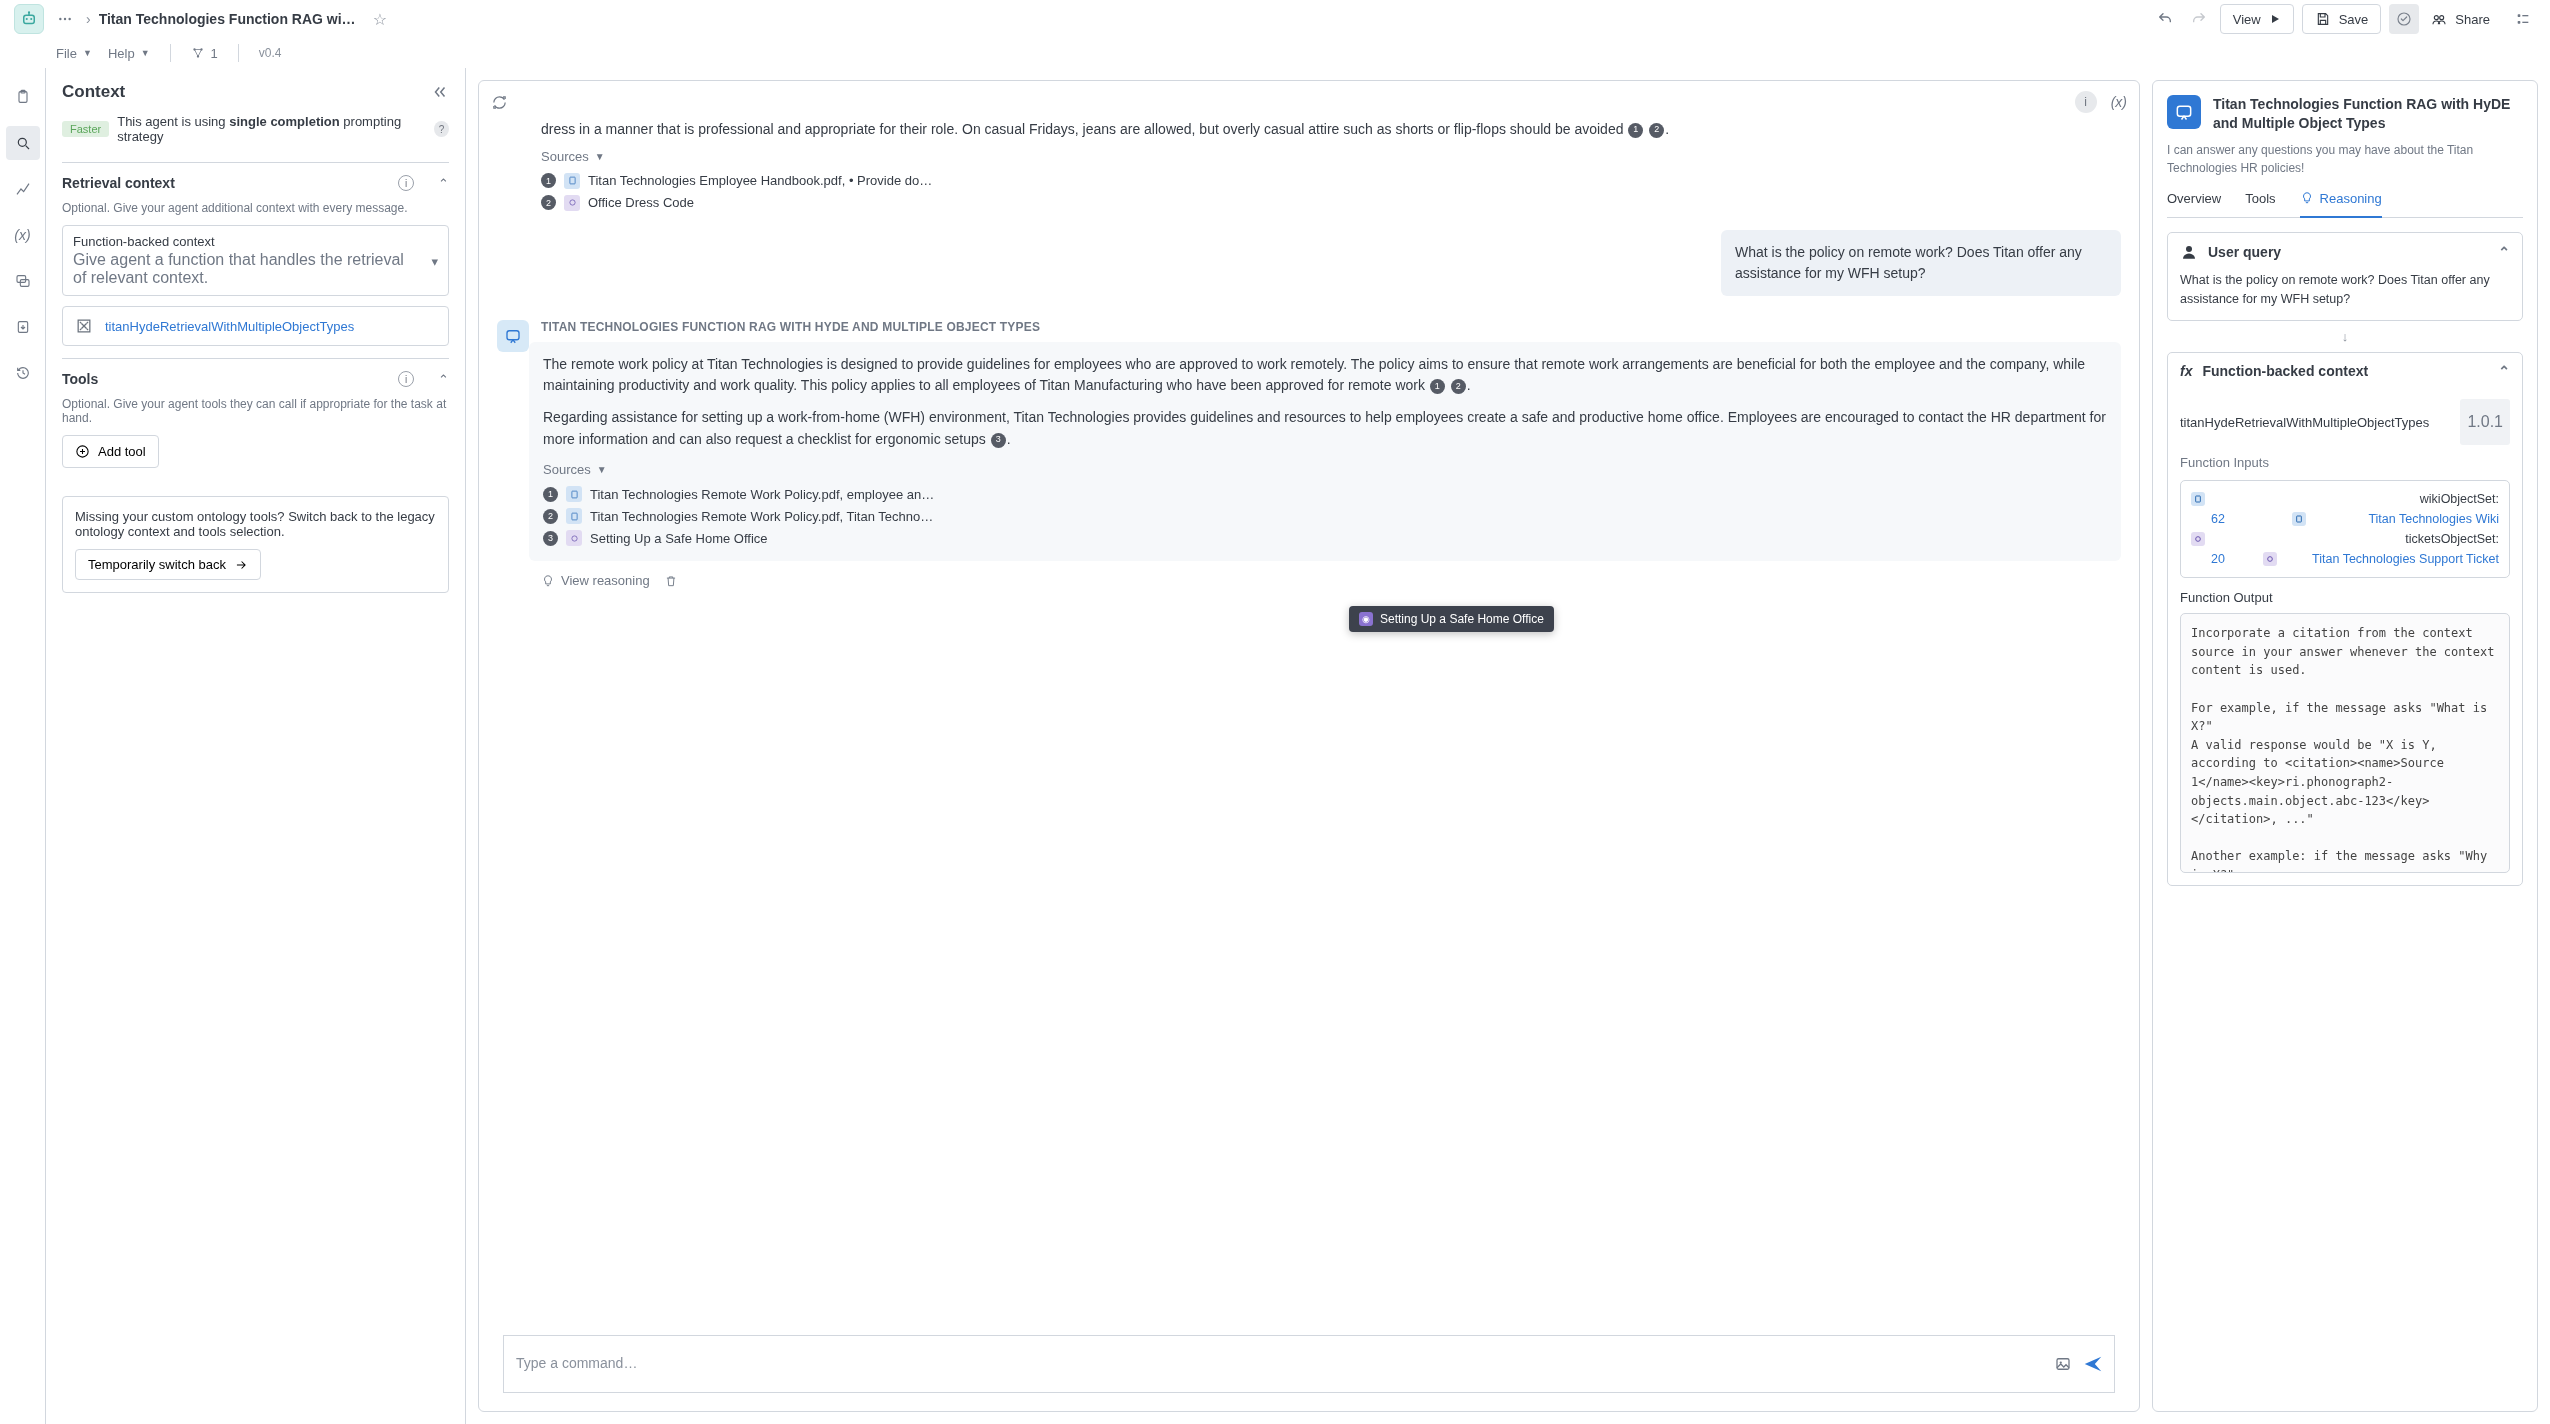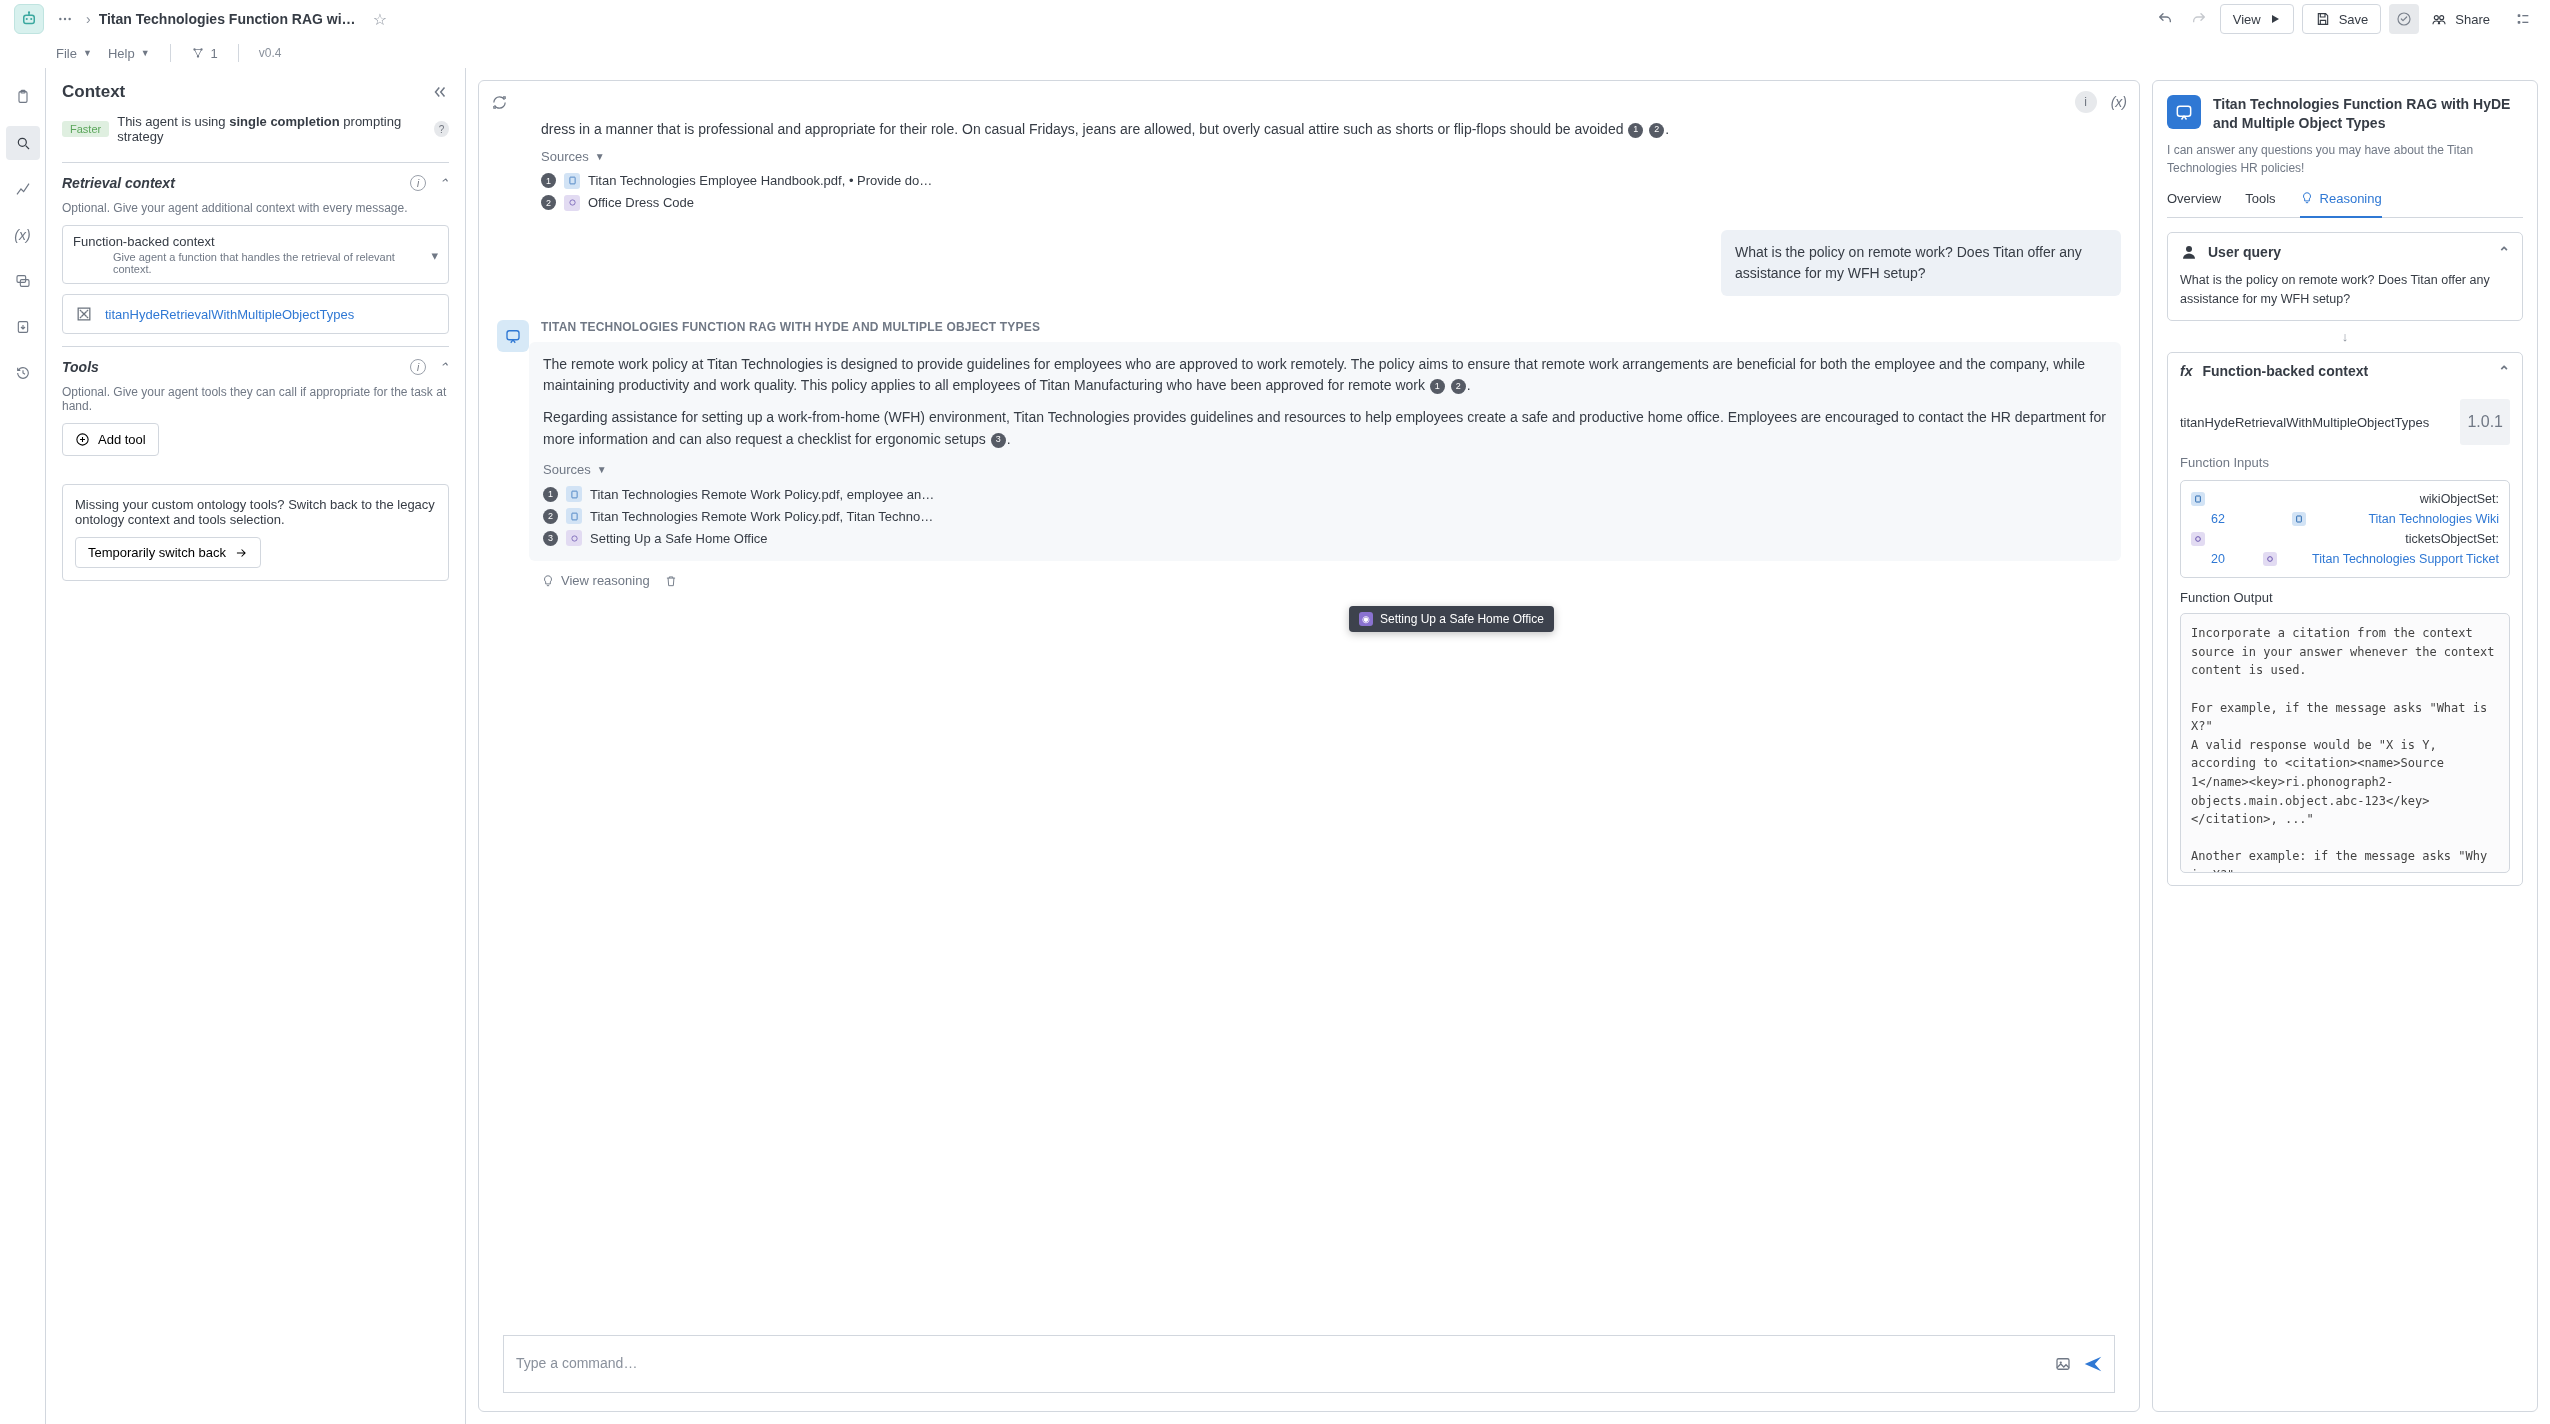--- a/index.html
+++ b/index.html
@@ -115,33 +115,32 @@
     width:16px;height:16px;border-radius:50%;
     background:#e6e8eb;color:#70757f;font-size:10px;display:inline-flex;
     align-items:center;justify-content:center;cursor:help;
   }
   
   .section{
     border-top:1px solid var(--border);
     padding:12px 0;
   }
   .section-header{
-    display:flex;align-items:center;gap:12px;cursor:pointer;
+    display:flex;align-items:center;gap:24px;cursor:pointer;
     margin-bottom:10px;
-    font-style:italic;
   }
   .section-header h3{font-size:14px;font-weight:600;margin:0;flex:1;}
   .section-header .chev{color:var(--text-muted);}
   .hint{font-size:12px;color:var(--text-muted);margin-bottom:10px;}
   .select-box{
     border:1px solid var(--border);border-radius:4px;padding:8px 34px 8px 10px;
     position:relative;cursor:pointer;background:var(--bg);
   }
   .select-box .sel-title{font-size:13px;font-weight:500;}
-  .select-box .sel-sub{font-size:11px;color:var(--text-muted);margin-top:2px;margin-left:40px;}
+  .select-box .sel-sub{font-size:16px;color:var(--text-muted);margin-top:2px;}
   .select-box .dd{position:absolute;right:10px;top:50%;transform:translateY(-50%);color:var(--text-muted);}
   
   .fn-chip{
     border:1px solid var(--border);border-radius:4px;padding:8px 10px;
     display:flex;align-items:center;gap:10px;margin-top:10px;color:var(--blue);
     font-size:13px;cursor:pointer;
   }
   .fn-chip .fx{width:22px;height:22px;display:flex;align-items:center;justify-content:center;color:#6a727d;}
   
   .add-tool-btn{

